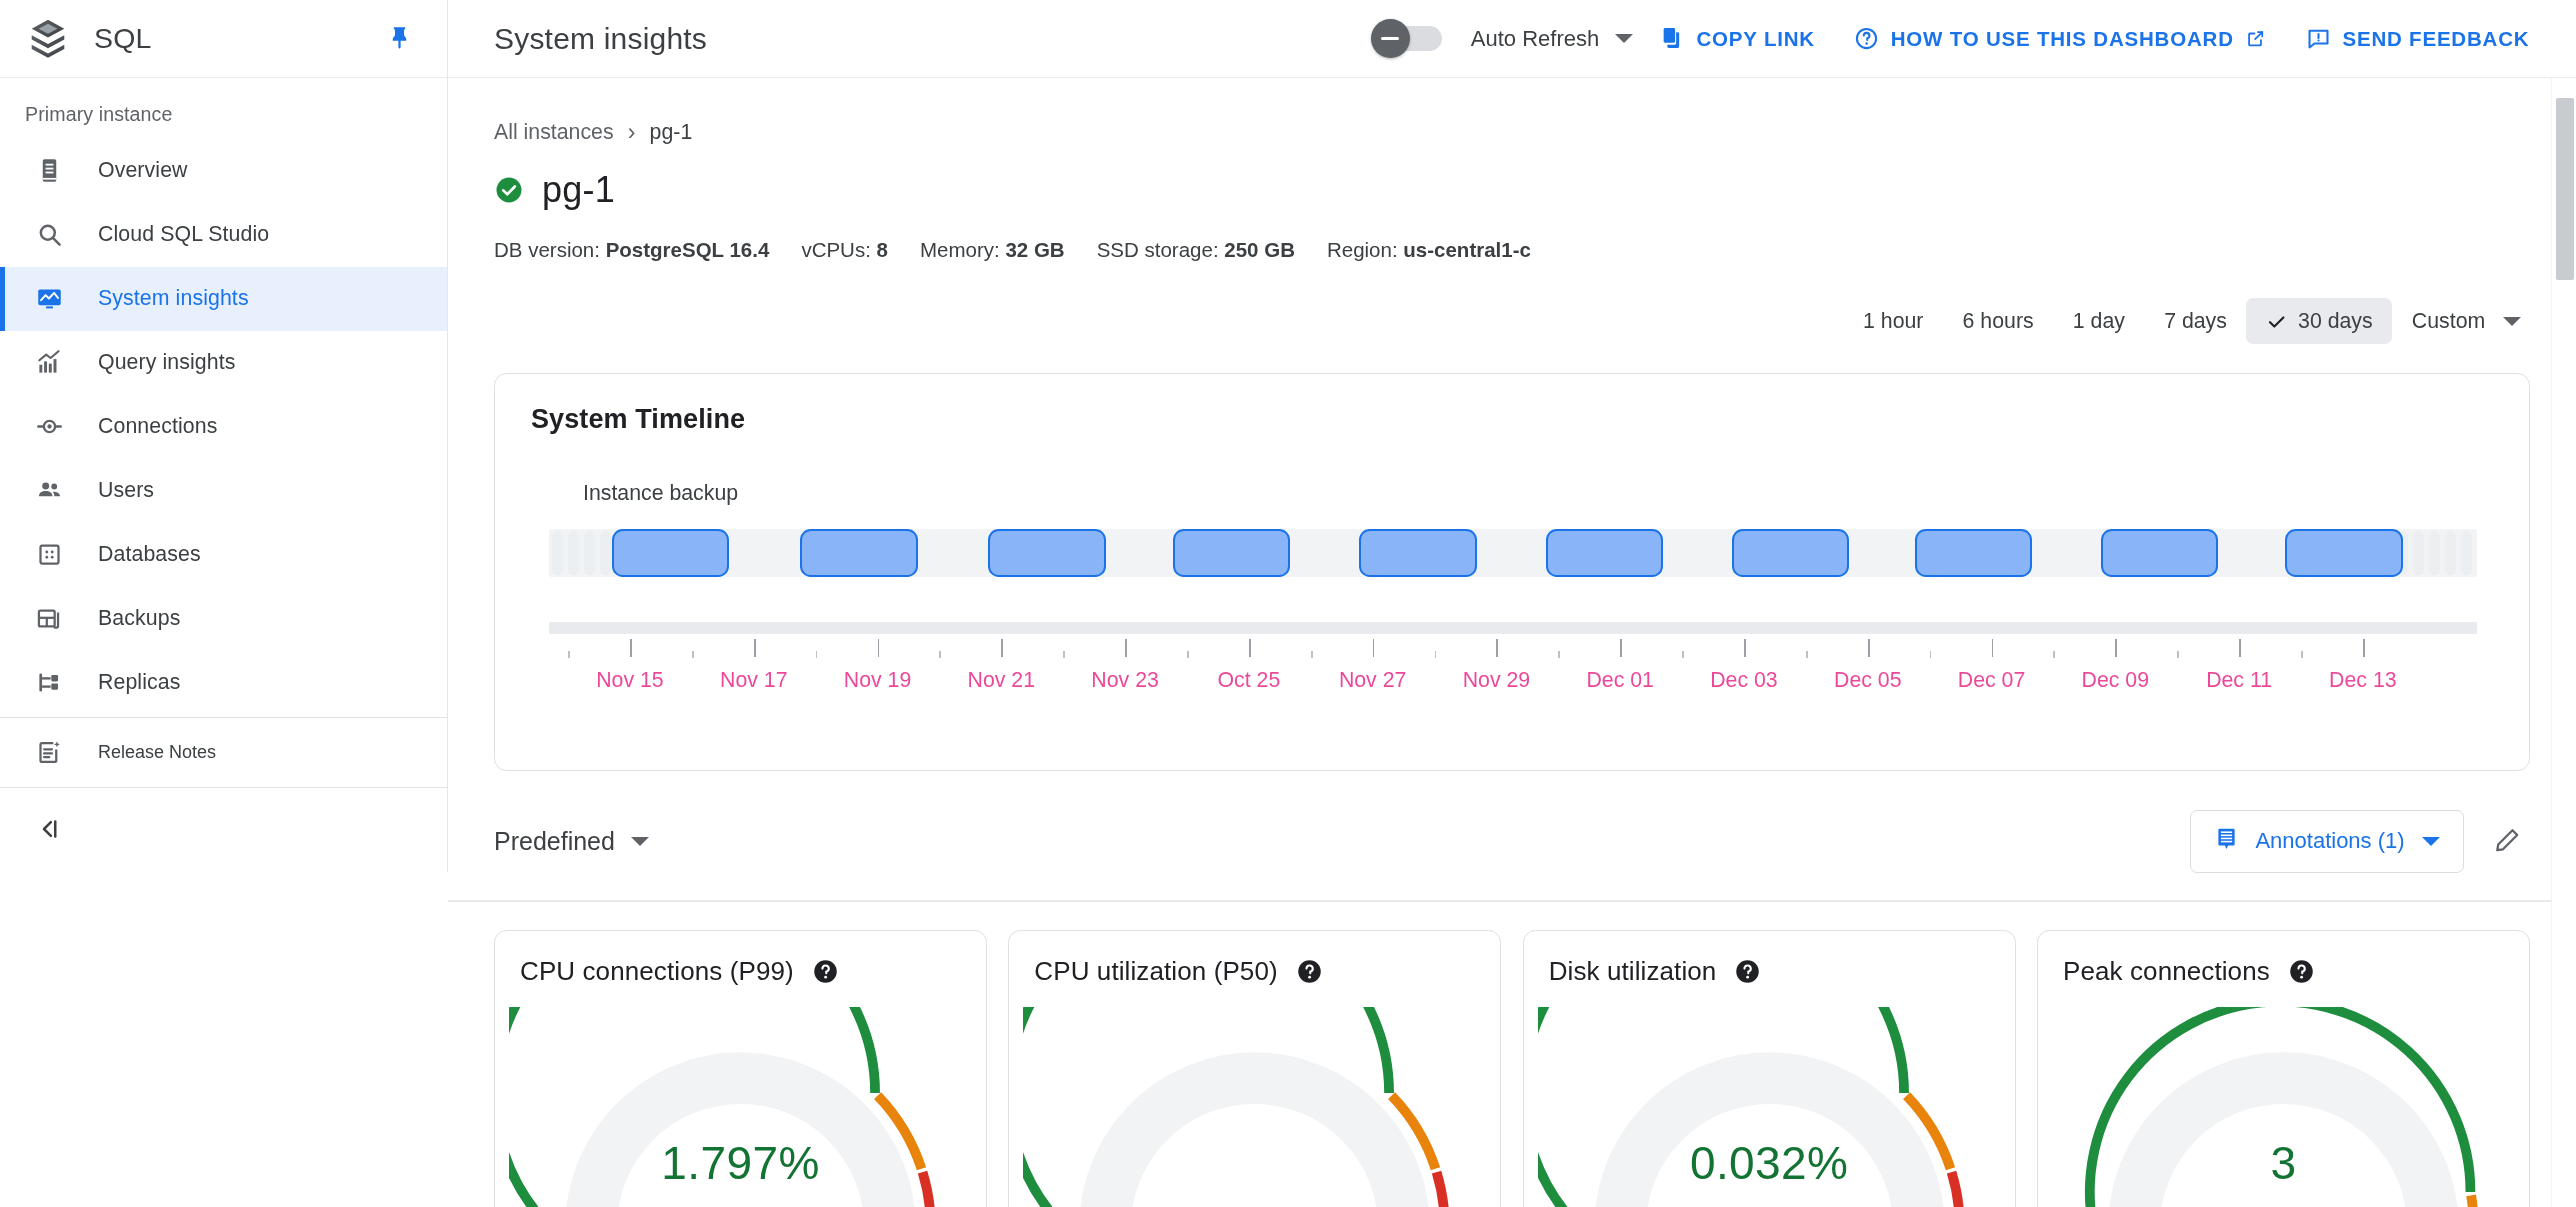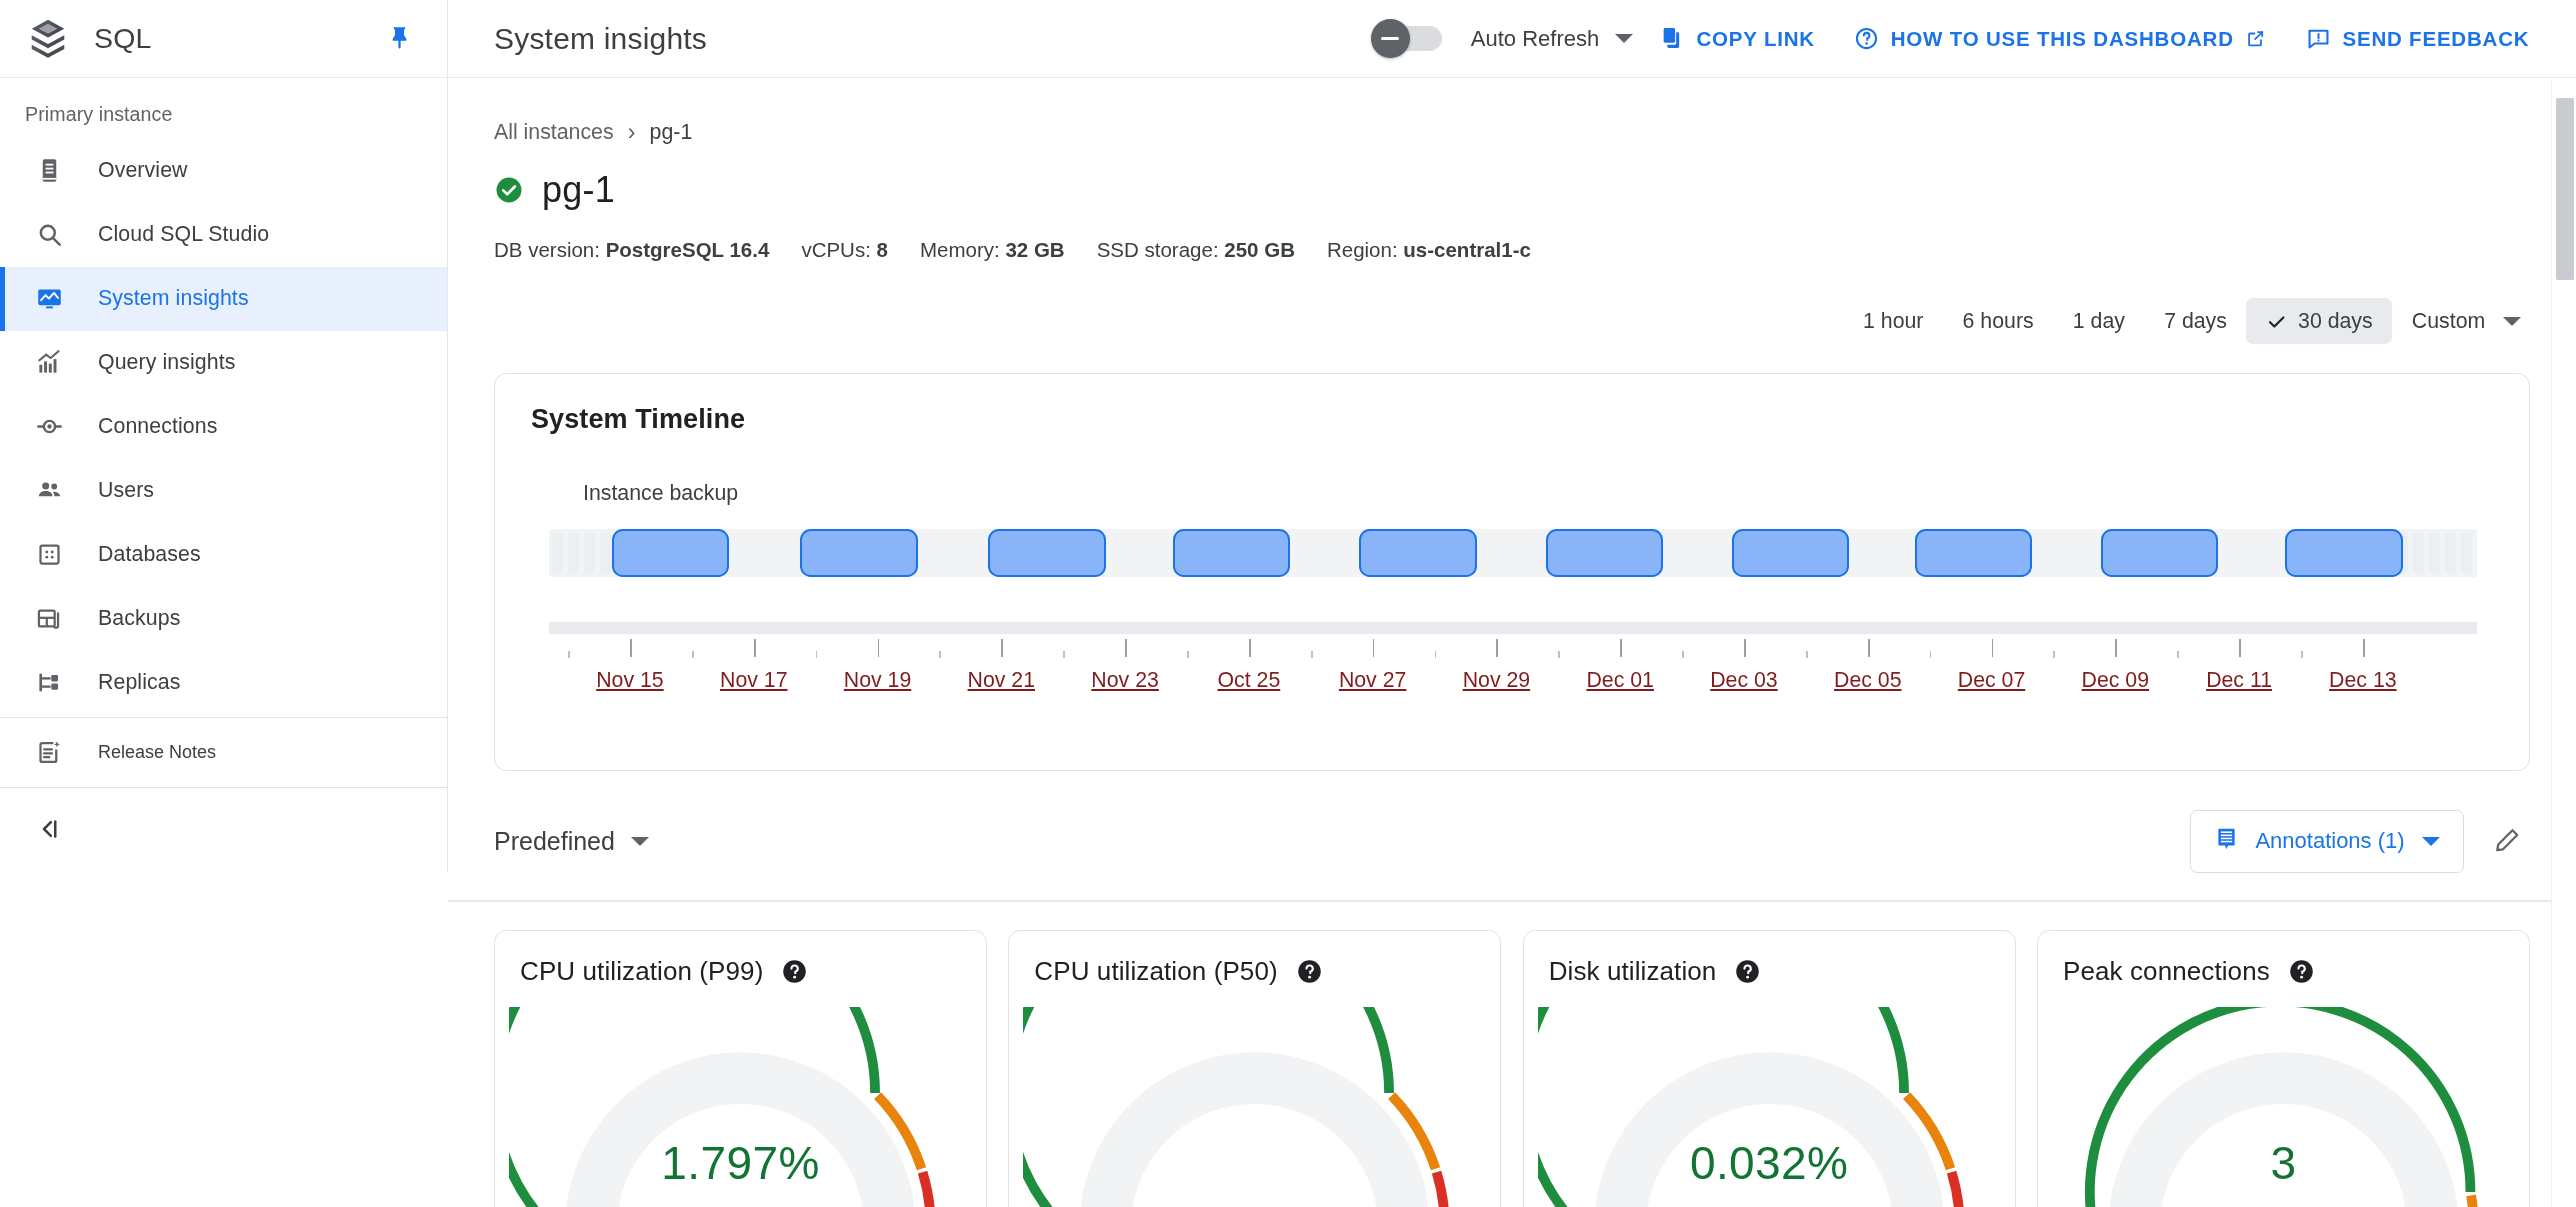--- a/index.html
+++ b/index.html
@@ -144,21 +144,21 @@
     background: #8ab4f8; border: 2.7px solid #1a73e8; border-radius: 10.7px;
     cursor: pointer;
   }
   .tl-axis-band {
     position: absolute; left: 18px; right: 16px; top: 100px; height: 12.5px; background: #e8eaed;
   }
   .tl-ticks { position: absolute; left: 18px; right: 16px; top: 117px; height: 19.6px;}
   .tick-major { position: absolute; top: 0; width: 1.8px; height: 18px; background: #9aa0a6; }
   .tick-minor { position: absolute; top: 12.5px; width: 1.8px; height: 6.2px; background: #bdc1c6; }
   .tl-labels { position: absolute; left: 18px; right: 16px; top: 146px; height: 28.5px;}
-  .tl-label { position: absolute; font-size: 21.3px; color: #7f1d1d; transform: translateX(-50%); white-space: nowrap; text-decoration: underline;}
+  .tl-label { position: absolute; font-size: 21.3px; color: #ec4899; transform: translateX(-50%); white-space: nowrap;}
 
   
   .pre-row { display: flex; align-items: center; padding: 39px 46px 0 46px; }
   .pre-dd { display: flex; align-items: center; gap: 14.2px; font-size: 25px; color: #3c4043; cursor: pointer; }
   .pre-right { margin-left: auto; display: flex; align-items: center; gap: 19.6px; }
   .annot-btn {
     display: flex; align-items: center; gap: 16px;
     border: 1.8px solid #dadce0; border-radius: 7.1px; padding: 15px 23px;
     color: #1a73e8; font-size: 22px; cursor: pointer; background: #fff; white-space: nowrap;
   }
@@ -621,21 +621,21 @@
               </span>
             </div>
           </div>
         </div>
 
         <div class="divider"></div>
 
         <div class="gauge-grid" id="gauge-grid">
             <div class="gauge-card">
               <div class="gauge-head">
-                <span class="gauge-title">CPU utilization (P99)</span>
+                <span class="gauge-title">CPU connections (P99)</span>
                 <span class="help-ic"><svg width="27" height="27" viewBox="0 0 24 24">
                     <circle cx="12" cy="12" r="10" fill="#202124"></circle>
                     <path d="M9.3 9.4a2.8 2.8 0 1 1 3.4 2.8v1.4" fill="none" stroke="#fff" stroke-width="1.9" stroke-linecap="round"></path>
                     <circle cx="12.1" cy="17" r="1.25" fill="#fff"></circle>
                   </svg></span>
               </div>
               <div class="gauge-body">
                 <svg width="463" height="233" viewBox="0 0 520 262">
                   <path d="M 92 247.99999999999997 A 168 168 0 1 1 428 248" fill="none" stroke="#f1f3f4" stroke-width="58"></path>
                   <path d="M 46 247.99999999999997 A 214 214 0 1 1 411.32085117392114 96.67914882607883" fill="none" stroke="#1e8e3e" stroke-width="11" stroke-linecap="butt"></path>

